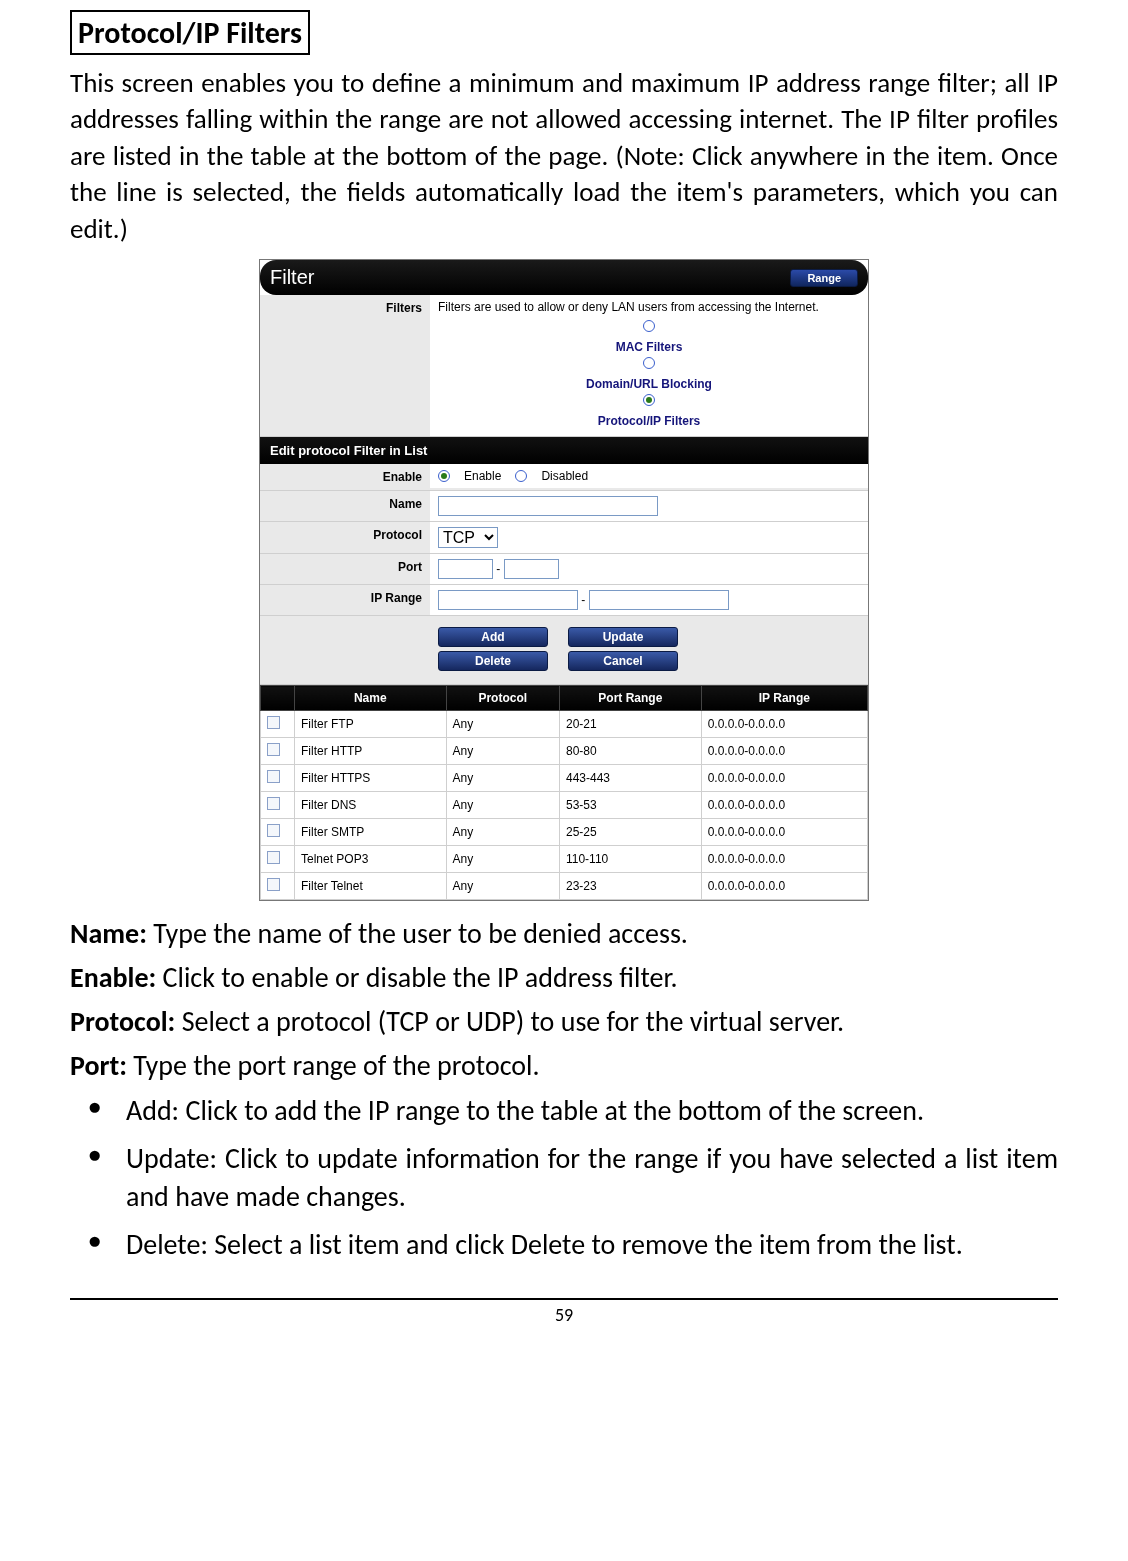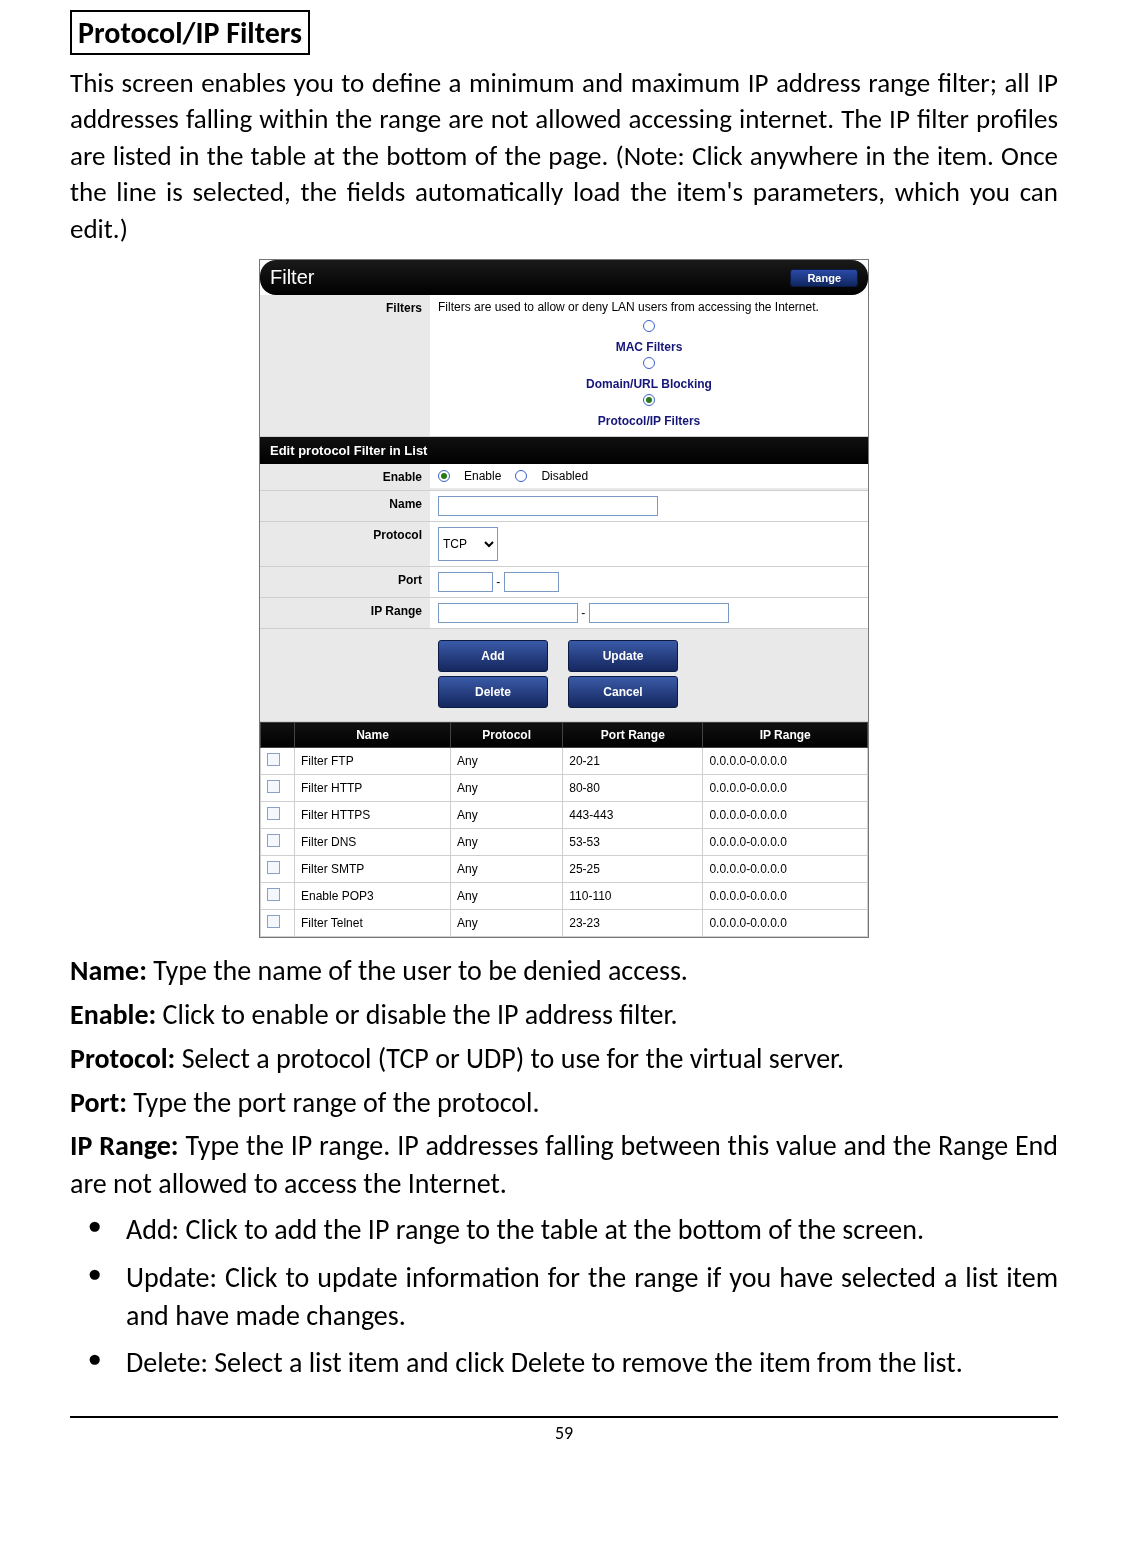--- a/index.html
+++ b/index.html
@@ -98,34 +98,34 @@
   }
   .enable-line .dot2 { width: 6px; height: 6px; border-radius: 50%; background: #2a7a1a; }
   .txt-input {
     border: 1px solid #7a9ac5;
     height: 20px;
     padding: 1px 4px;
     font-size: 12px;
   }
   .sel {
     border: 1px solid #7a9ac5;
-    height: 34px;
-    font-size: 12px;
+    height: 21px;
+    font-size: 16px;
     background: #fff;
   }
   .btn-row { display: flex; gap: 20px; justify-content: flex-start; padding: 6px 0 4px 0; }
   .btn-row2 { display: flex; gap: 20px; justify-content: flex-start; padding: 0 0 8px 0; }
   .ui-btn {
     background: linear-gradient(#3a5aa8, #15275e);
     border: 1px solid #0b1b44;
     color: #fff;
     font-size: 12px;
     font-weight: bold;
     width: 110px;
-    height: 32px;
+    height: 20px;
     border-radius: 3px;
     cursor: pointer;
   }
   .list-table {
     width: 100%;
     border-collapse: collapse;
     background: #fff;
     font-size: 12px;
   }
   .list-table th {
@@ -309,21 +309,21 @@
             </tr>
             <tr>
               <td><span class="cb"></span></td>
               <td>Filter SMTP</td>
               <td>Any</td>
               <td>25-25</td>
               <td>0.0.0.0-0.0.0.0</td>
             </tr>
             <tr>
               <td><span class="cb"></span></td>
-              <td>Enable POP3</td>
+              <td>Telnet POP3</td>
               <td>Any</td>
               <td>110-110</td>
               <td>0.0.0.0-0.0.0.0</td>
             </tr>
             <tr>
               <td><span class="cb"></span></td>
               <td>Filter Telnet</td>
               <td>Any</td>
               <td>23-23</td>
               <td>0.0.0.0-0.0.0.0</td>
@@ -333,21 +333,20 @@
 
     </div>
   </div>
 </div>
 
 <div class="defs">
   <p><span class="term">Name:</span><span> Type the name of the user to be denied access.</span></p>
   <p><span class="term">Enable:</span><span> Click to enable or disable the IP address filter.</span></p>
   <p><span class="term">Protocol:</span><span> Select a protocol (TCP or UDP) to use for the virtual server.</span></p>
   <p><span class="term">Port:</span><span> Type the port range of the protocol.</span></p>
-  <p><span class="term">IP Range:</span><span> Type the IP range. IP addresses falling between this value and the Range End are not allowed to access the Internet.</span></p>
 </div>
 
 <ul class="bullets">
   <li><span class="term">Add:</span><span> Click to add the IP range to the table at the bottom of the screen.</span></li>
   <li><span class="term">Update:</span><span> Click to update information for the range if you have selected a list item and have made changes.</span></li>
   <li><span class="term">Delete:</span><span> Select a list item and click Delete to remove the item from the list.</span></li>
 </ul>
 
 <div class="page-foot">
   <span>59</span>

